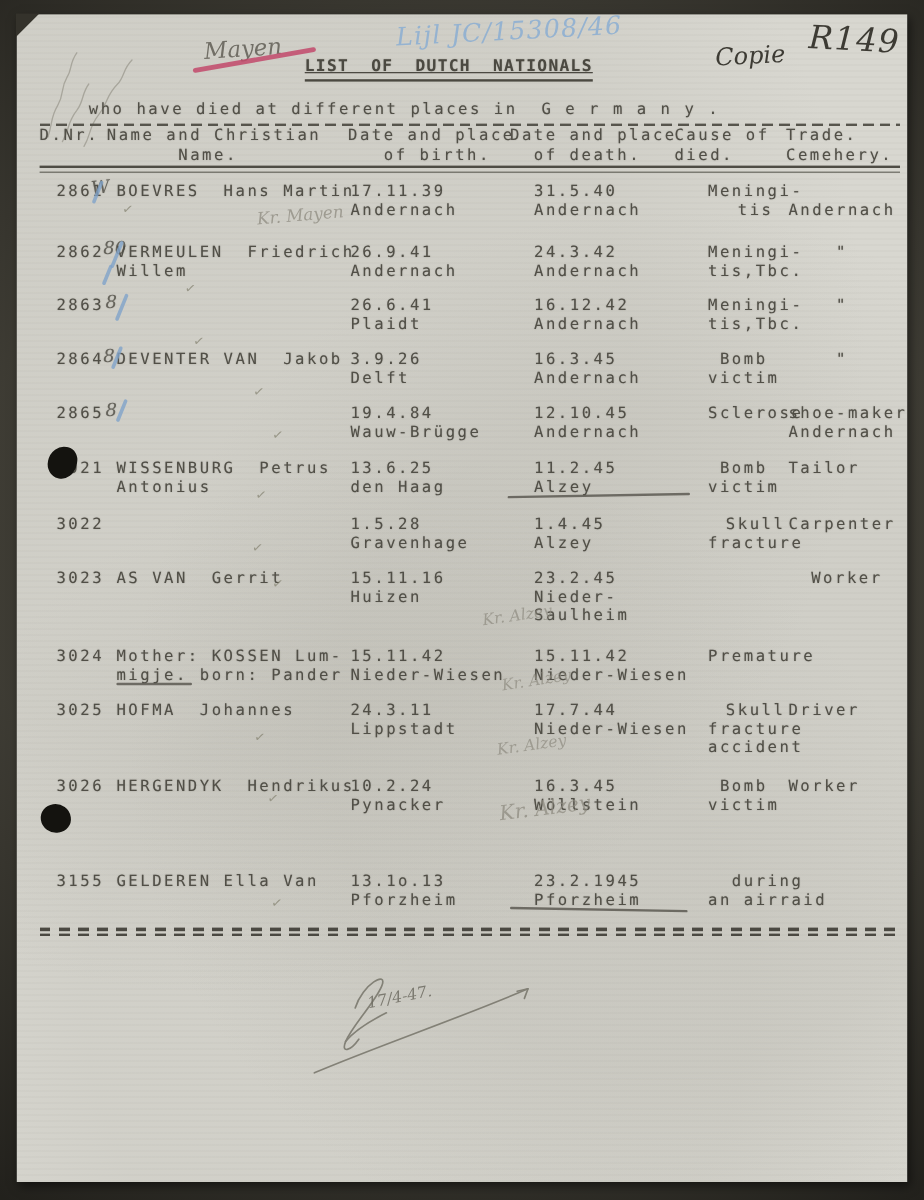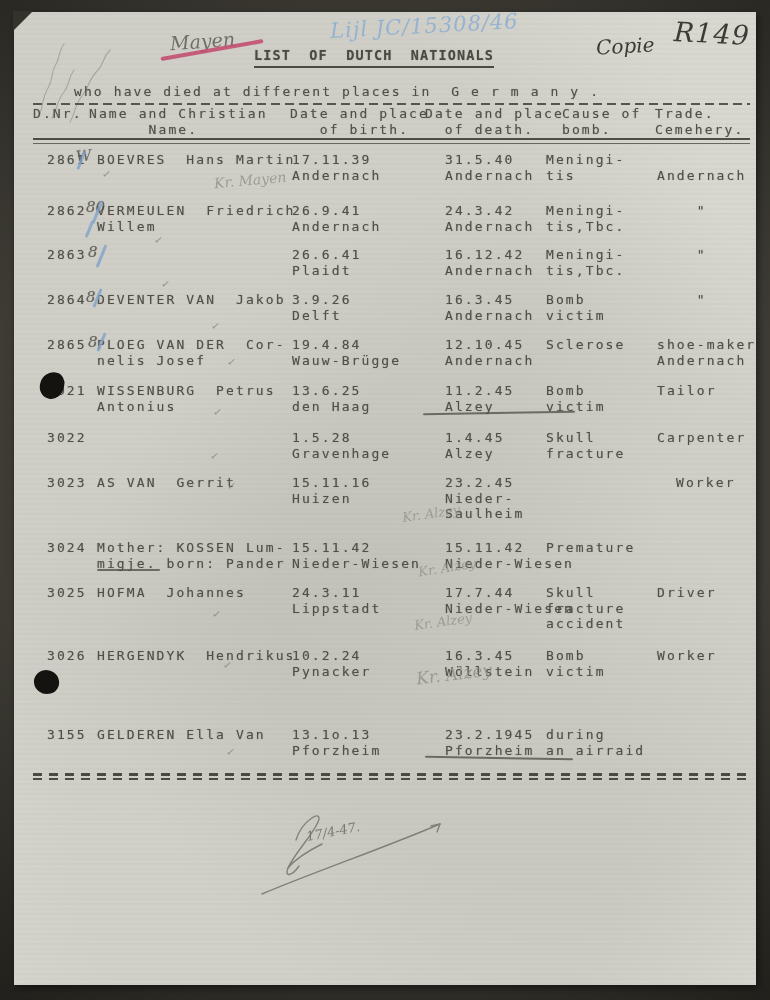--- a/index.html
+++ b/index.html
@@ -23,21 +23,21 @@
     position:absolute;left:-1px;top:-1px;width:20px;height:20px;background:#34322b;
     clip-path:polygon(0 0,100% 0,0 100%);
   }
   .typed{
     position:absolute;color:#514f47;font-size:13px;line-height:15.5px;letter-spacing:2.1px;
     white-space:pre-wrap;text-shadow:0 0 1px rgba(81,79,71,.45);
   }
   .row{position:absolute;left:0;width:760px;height:10px;}
   .c{position:absolute;top:0;white-space:pre-wrap;}
   .c-nr{left:33px;} .c-name{left:83px;} .c-birth{left:278px;} .c-death{left:431px;}
-  .c-cause{left:532px;} .c-trade{left:643px;}
+  .c-cause{left:576px;text-align:center;} .c-trade{left:643px;}
   .hand{position:absolute;font-family:"DejaVu Serif", serif;font-style:italic;}
   .pencil{color:#8e8b80;}
   .blue{color:#8fb0d2;}
   .ink{color:#3d3b34;}
   .mark{position:absolute;font-family:"DejaVu Serif", serif;font-style:italic;
         font-size:15px;color:#54524a;letter-spacing:0;opacity:.85;}
   .slash{position:absolute;width:2.5px;background:#7fa3c9;opacity:.8;transform:rotate(22deg);border-radius:2px;}
   .tick{position:absolute;font-size:11px;color:#83816f;opacity:.7;transform:rotate(8deg);font-family:"DejaVu Serif",serif;}
   .uline{position:absolute;height:2px;background:#55534b;opacity:.8;border-radius:2px;}
   .rule-dashed{
@@ -50,20 +50,21 @@
   }
   .sep-dash{
     position:absolute;left:19px;width:719px;height:2.5px;
     background:repeating-linear-gradient(90deg,#4b4942 0 9px, transparent 9px 16px);
   }
   .blot{position:absolute;background:#14130f;}
   .title{
     position:absolute;font-weight:bold;font-size:13.5px;letter-spacing:1.1px;color:#4b4941;
     border-bottom:2px solid #4b4941;padding-bottom:3px;white-space:pre;
     text-shadow:0 0 1px rgba(75,73,65,.5);
+    text-decoration:underline;
   }
   .redstrike{position:absolute;height:4px;background:#c2496b;opacity:.85;border-radius:2px;transform:rotate(-10deg);}
   svg{position:absolute;overflow:visible;}
 </style>
 </head>
 <body>
 
 <div class="scan">
   <div class="paper">
     <div class="corner-cut"></div>
@@ -90,21 +91,21 @@
 
     <div class="rule-dashed" style="top:91px"></div>
     <span class="typed" style="left:19px;top:94px">D.Nr.</span>
     <span class="typed" style="left:75px;top:94px">Name and Christian
       Name.</span>
     <span class="typed" style="left:276px;top:94px">Date and place
    of birth.</span>
     <span class="typed" style="left:411px;top:94px">Date and place
   of death.</span>
     <span class="typed" style="left:548px;top:94px">Cause of
-bomb.</span>
+died.</span>
     <span class="typed" style="left:641px;top:94px">Trade.
 Cemehery.</span>
     <div class="rule-double" style="top:126px"></div>
 
     <div class="row typed" style="top:140px">
       <span class="c c-nr">2861</span>
       <span class="mark" style="left:62px;top:-3px;transform:rotate(-6deg)">W</span>
       <span class="c c-name">BOEVRES  Hans Martin</span>
       <span class="c c-birth">17.11.39
 Andernach</span>
@@ -151,22 +152,20 @@
       <span class="c c-death">16.3.45
 Andernach</span>
       <span class="c c-cause">Bomb
 victim</span>
       <span class="c c-trade">    "</span>
     </div>
 
     <div class="row typed" style="top:325px">
       <span class="c c-nr">2865</span>
       <span class="mark" style="left:74px;top:-2px">8</span>
-      <span class="c c-name">PLOEG VAN DER  Cor-
-nelis Josef</span>
       <span class="c c-birth">19.4.84
 Wauw-Brügge</span>
       <span class="c c-death">12.10.45
 Andernach</span>
       <span class="c c-cause">Sclerose</span>
       <span class="c c-trade">shoe-maker
 Andernach</span>
     </div>
 
     <div class="row typed" style="top:371px">

